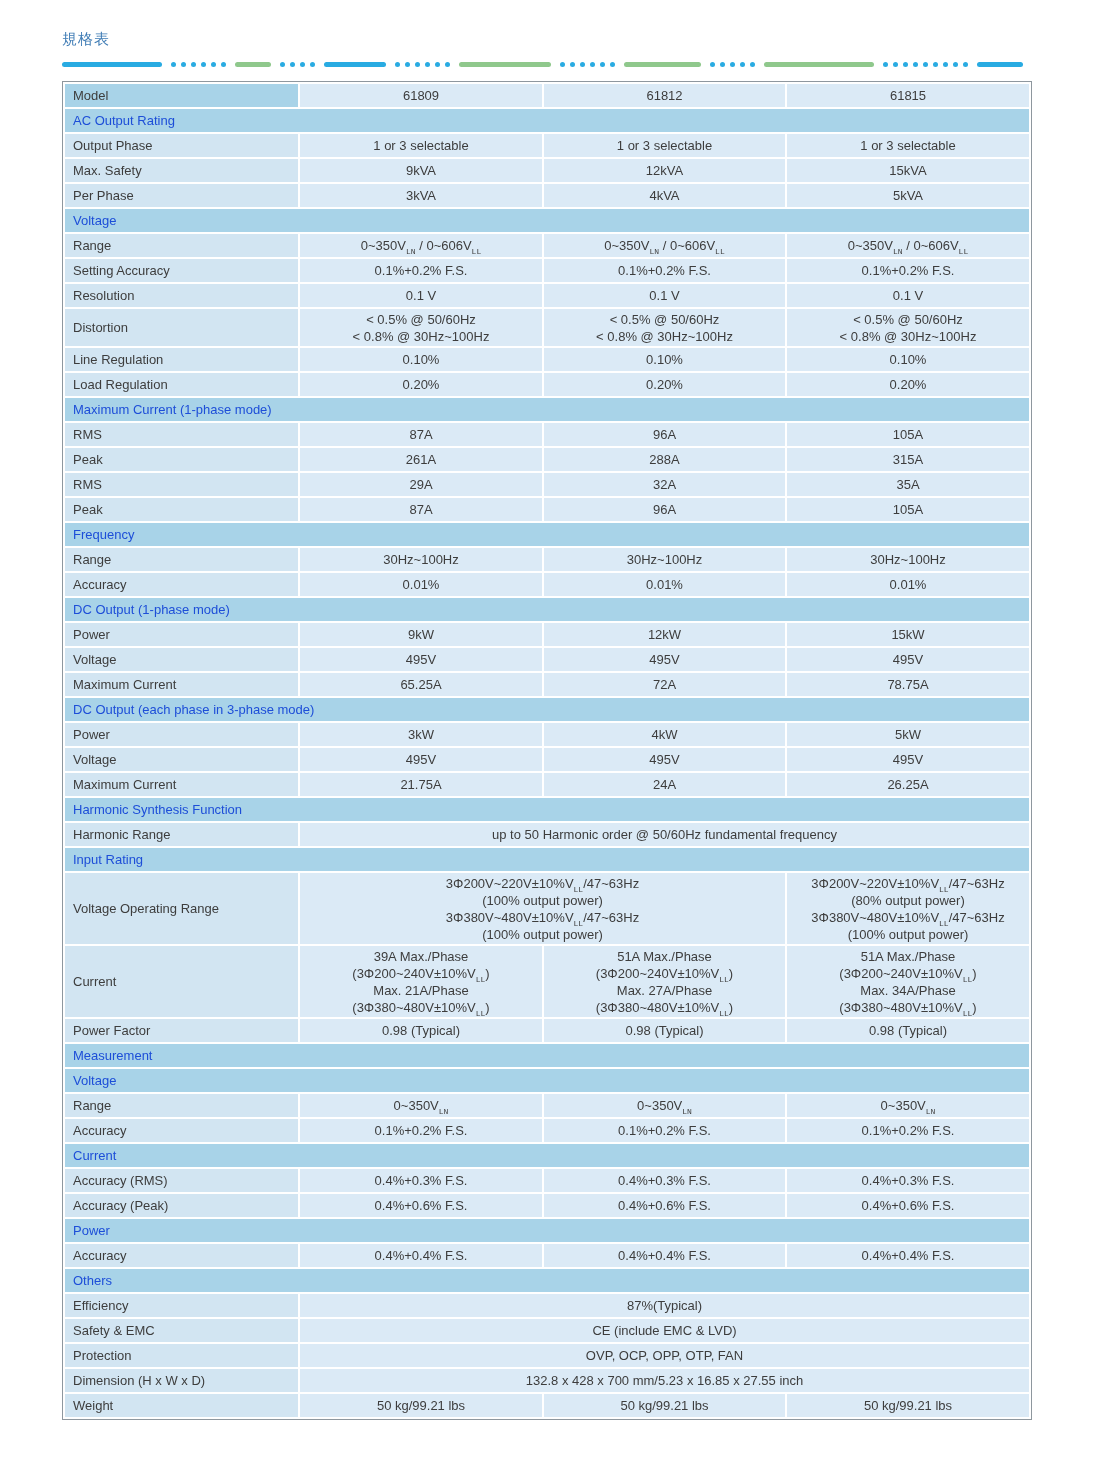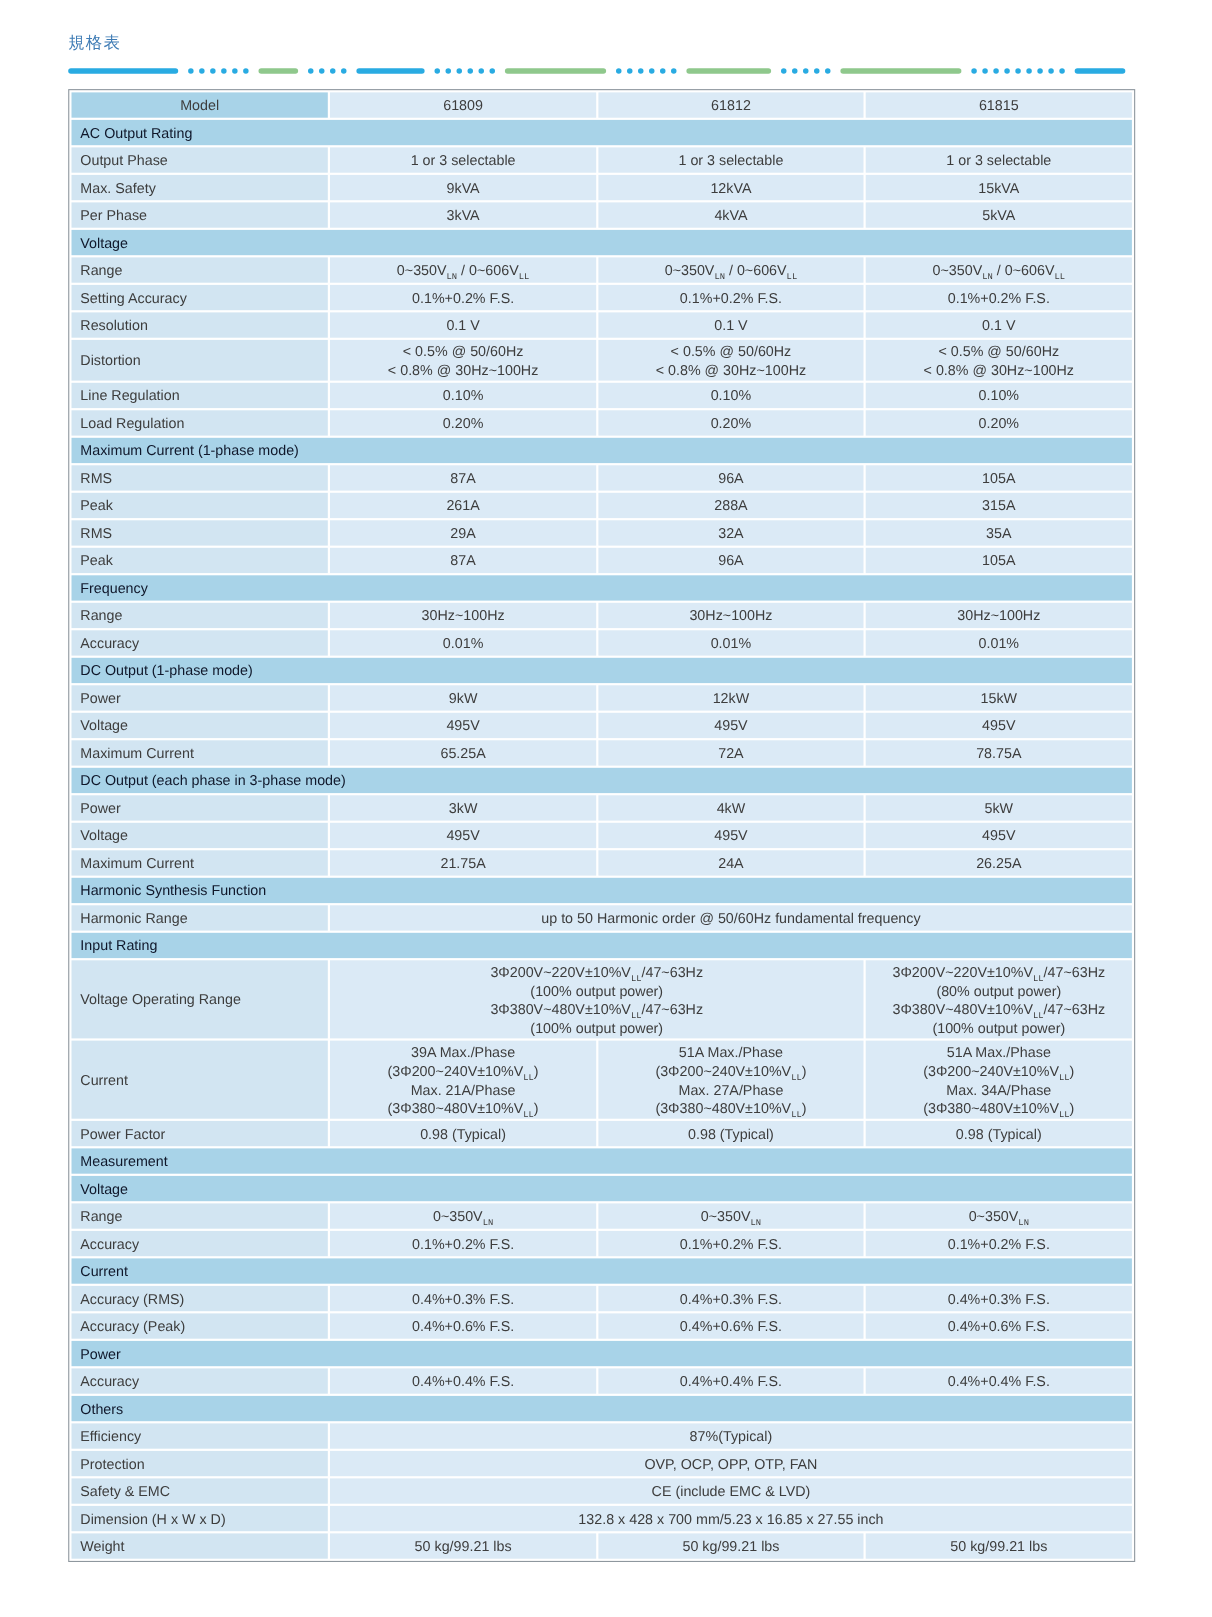--- a/index.html
+++ b/index.html
@@ -40,29 +40,28 @@
     line-height:17px;
     height:20px;
     padding:1.5px 8px;
     white-space:pre-line;
     overflow:hidden;
     vertical-align:middle;
   }
   td.section-cell{
     background:var(--section-bg,#a8d3e8);
     text-align:left;
-    color:#0f172a;
+    color:#1d4ed8;
   }
   td.label-cell{
     background:var(--label-bg,#d2e5f2);
     text-align:left;
   }
   td.label-cell.model-label{
     background:var(--section-bg,#a8d3e8);
-    text-align:center;
   }
   td.value-cell{
     background:var(--value-bg,#dbeaf6);
     text-align:center;
   }
   td sub{font-size:8px;line-height:0;font-family:Liberation Mono, monospace;}
 </style>
 </head>
 <body>
 
@@ -371,26 +370,26 @@
           <td class="value-cell" colspan="1">0.4%+0.4% F.S.</td>
         </tr>
         <tr>
           <td colspan="4" class="section-cell">Others</td>
         </tr>
         <tr>
           <td class="label-cell">Efficiency</td>
           <td class="value-cell" colspan="3">87%(Typical)</td>
         </tr>
         <tr>
+          <td class="label-cell">Safety &amp; EMC</td>
+          <td class="value-cell" colspan="3">CE (include EMC &amp; LVD)</td>
+        </tr>
+        <tr>
           <td class="label-cell">Protection</td>
           <td class="value-cell" colspan="3">OVP, OCP, OPP, OTP, FAN</td>
-        </tr>
-        <tr>
-          <td class="label-cell">Safety &amp; EMC</td>
-          <td class="value-cell" colspan="3">CE (include EMC &amp; LVD)</td>
         </tr>
         <tr>
           <td class="label-cell">Dimension (H x W x D)</td>
           <td class="value-cell" colspan="3">132.8 x 428 x 700 mm/5.23 x 16.85 x 27.55 inch</td>
         </tr>
         <tr>
           <td class="label-cell">Weight</td>
           <td class="value-cell" colspan="1">50 kg/99.21 lbs</td>
           <td class="value-cell" colspan="1">50 kg/99.21 lbs</td>
           <td class="value-cell" colspan="1">50 kg/99.21 lbs</td>

